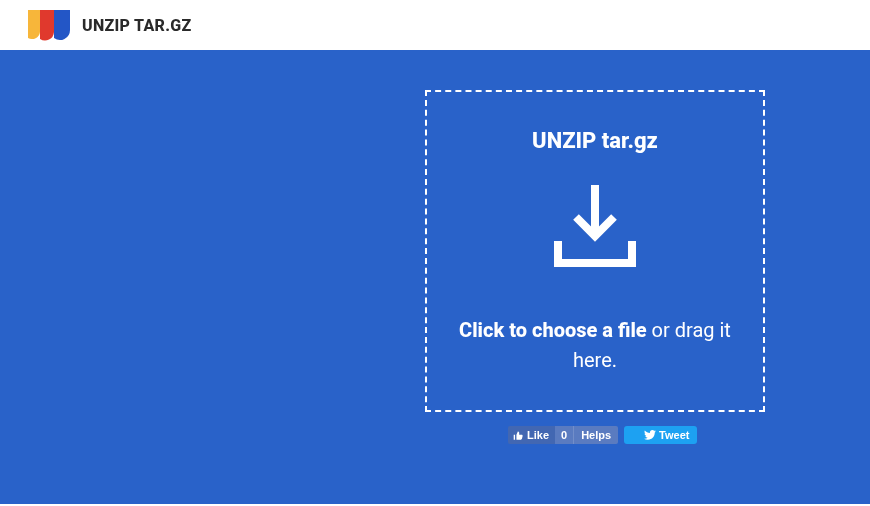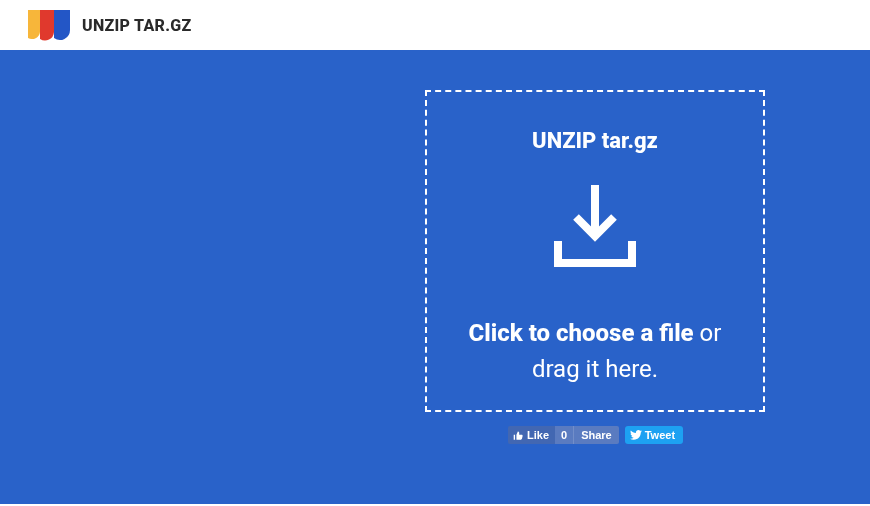--- a/index.html
+++ b/index.html
@@ -65,21 +65,21 @@
       font-weight: 800;
       font-size: 22px;
     }
     .dz-icon {
       margin-top: 28px;
     }
     .dz-instruction {
       margin-top: 42px;
       text-align: center;
       color: #fff;
-      font-size: 24px;
+      font-size: 20px;
       line-height: 1.5;
     }
     .dz-instruction .bold { font-weight: 800; }
     .dz-instruction .light { font-weight: 400; }
     .social {
       position: absolute;
       top: 376px;
       left: 508px;
       display: flex;
       gap: 6px;
@@ -114,21 +114,21 @@
       font-weight: bold;
       padding: 3px 7px;
       border-radius: 0 2px 2px 0;
       border-left: 1px solid rgba(255,255,255,0.15);
     }
     .tw-btn {
       background: #1DA1F2;
       color: #fff;
       font-size: 11px;
       font-weight: bold;
-      padding: 3px 8px 3px 5px;
+      padding: 3px 8px 3px 20px;
       border-radius: 3px;
       display: flex;
       align-items: center;
       gap: 3px;
       font-family: Helvetica, Arial, sans-serif;
       justify-content: flex-end;
     }
     .thumb { width: 11px; height: 11px; }
     .bird { width: 12px; height: 10px; }
   </style>
@@ -166,21 +166,21 @@
 
   <div class="social">
     <div class="fb-group">
       <div class="fb-like">
         <svg class="thumb" viewBox="0 0 16 16" fill="#fff">
             <path d="M1 7h2v7H1zM5 14h6.5c.7 0 1.3-.5 1.5-1.2l1-4c.2-.9-.4-1.8-1.4-1.8H9V4c0-1.1-.9-2-2-2L5 7v7z"></path>
           </svg>
         <span>Like</span>
       </div>
       <div class="fb-count">0</div>
-      <div class="fb-share">Share</div>
+      <div class="fb-share">Helps</div>
     </div>
     <div class="tw-btn">
       <svg class="bird" viewBox="0 0 24 20" fill="#fff">
           <path d="M24 2.3c-.9.4-1.8.7-2.8.8 1-.6 1.8-1.6 2.2-2.7-1 .6-2 1-3.1 1.2C19.4.6 18.1 0 16.7 0c-2.7 0-4.9 2.2-4.9 4.9 0 .4 0 .8.1 1.1C7.7 5.8 4.1 3.9 1.7.9c-.4.7-.7 1.6-.7 2.5 0 1.7.9 3.2 2.2 4.1-.8 0-1.6-.2-2.2-.6v.1c0 2.4 1.7 4.4 3.9 4.8-.4.1-.8.2-1.3.2-.3 0-.6 0-.9-.1.6 2 2.4 3.4 4.6 3.4-1.7 1.3-3.8 2.1-6.1 2.1H0c2.2 1.4 4.8 2.2 7.5 2.2 9.1 0 14-7.5 14-14v-.6c1-.7 1.8-1.6 2.5-2.7z"></path>
         </svg>
       <span>Tweet</span>
     </div>
   </div>
 
 </div>

